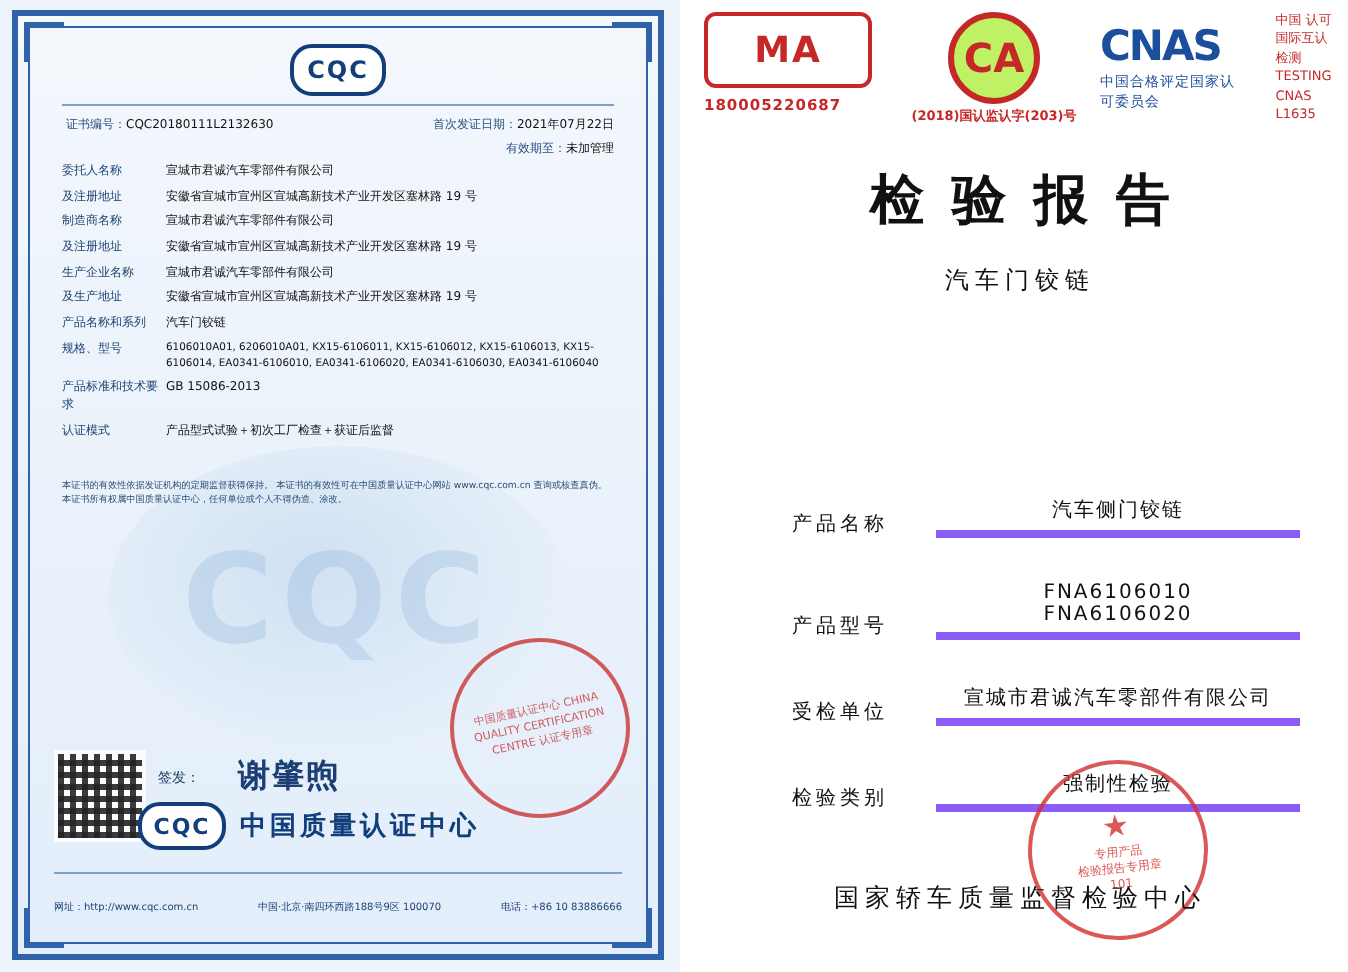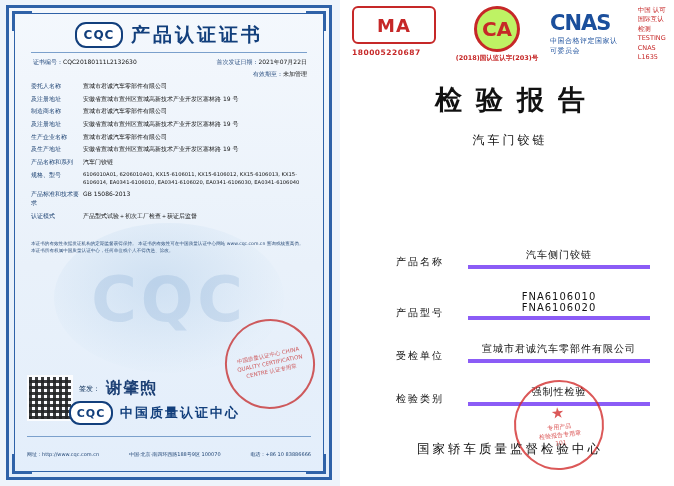--- a/index.html
+++ b/index.html
@@ -100,21 +100,21 @@
     background:
       repeating-linear-gradient(90deg,#1b1b1b 0 3px,#fff 3px 6px),
       repeating-linear-gradient(0deg,#1b1b1b 0 3px,#fff 3px 6px);
     background-blend-mode:multiply;
     border:2px solid #fff;
     opacity:.85;
   }
 
   .sign-row{
     position:absolute;left:70px;bottom:78px;right:96px;
-    display:flex;align-items:center;gap:6px;font-size:7px;color:#14365f;
+    display:flex;align-items:center;gap:19px;font-size:7px;color:#14365f;
   }
   .sign-name{
     font-family:"DejaVu Serif","Liberation Serif",serif;
     font-size:16px;color:#1b3f74;font-weight:bold;letter-spacing:1px;
   }
   .org-row{
     position:absolute;left:60px;bottom:52px;display:flex;align-items:center;gap:7px;
   }
   .org-row .cqc-logo{width:40px;height:20px;font-size:11px;}
   .org-name{font-size:13px;color:#123f7c;font-weight:bold;letter-spacing:2px;}
@@ -201,21 +201,20 @@
       <div class="corner tl"></div>
       <div class="corner tr"></div>
       <div class="corner bl"></div>
       <div class="corner br"></div>
 
       <div class="globe"></div>
       <div class="watermark">CQC</div>
 
       <div class="cert-head">
         <div class="cqc-logo">CQC</div>
-        <div class="cert-title">产品认证证书</div>
       </div>
       <div class="cert-rule"></div>
 
       <div class="cert-nums">
         <div class="row">
           <div><span class="lbl">证书编号：</span><span class="val">CQC20180111L2132630</span></div>
           <div><span class="lbl">首次发证日期：</span><span class="val">2021年07月22日</span></div>
         </div>
         <div class="row">
           <div></div>

